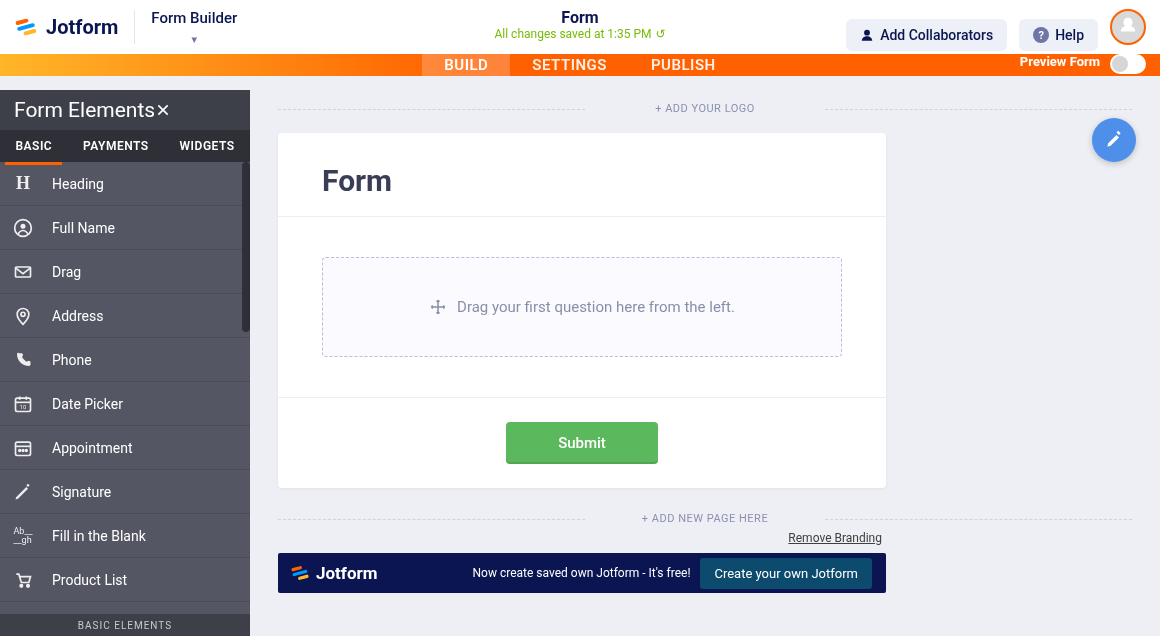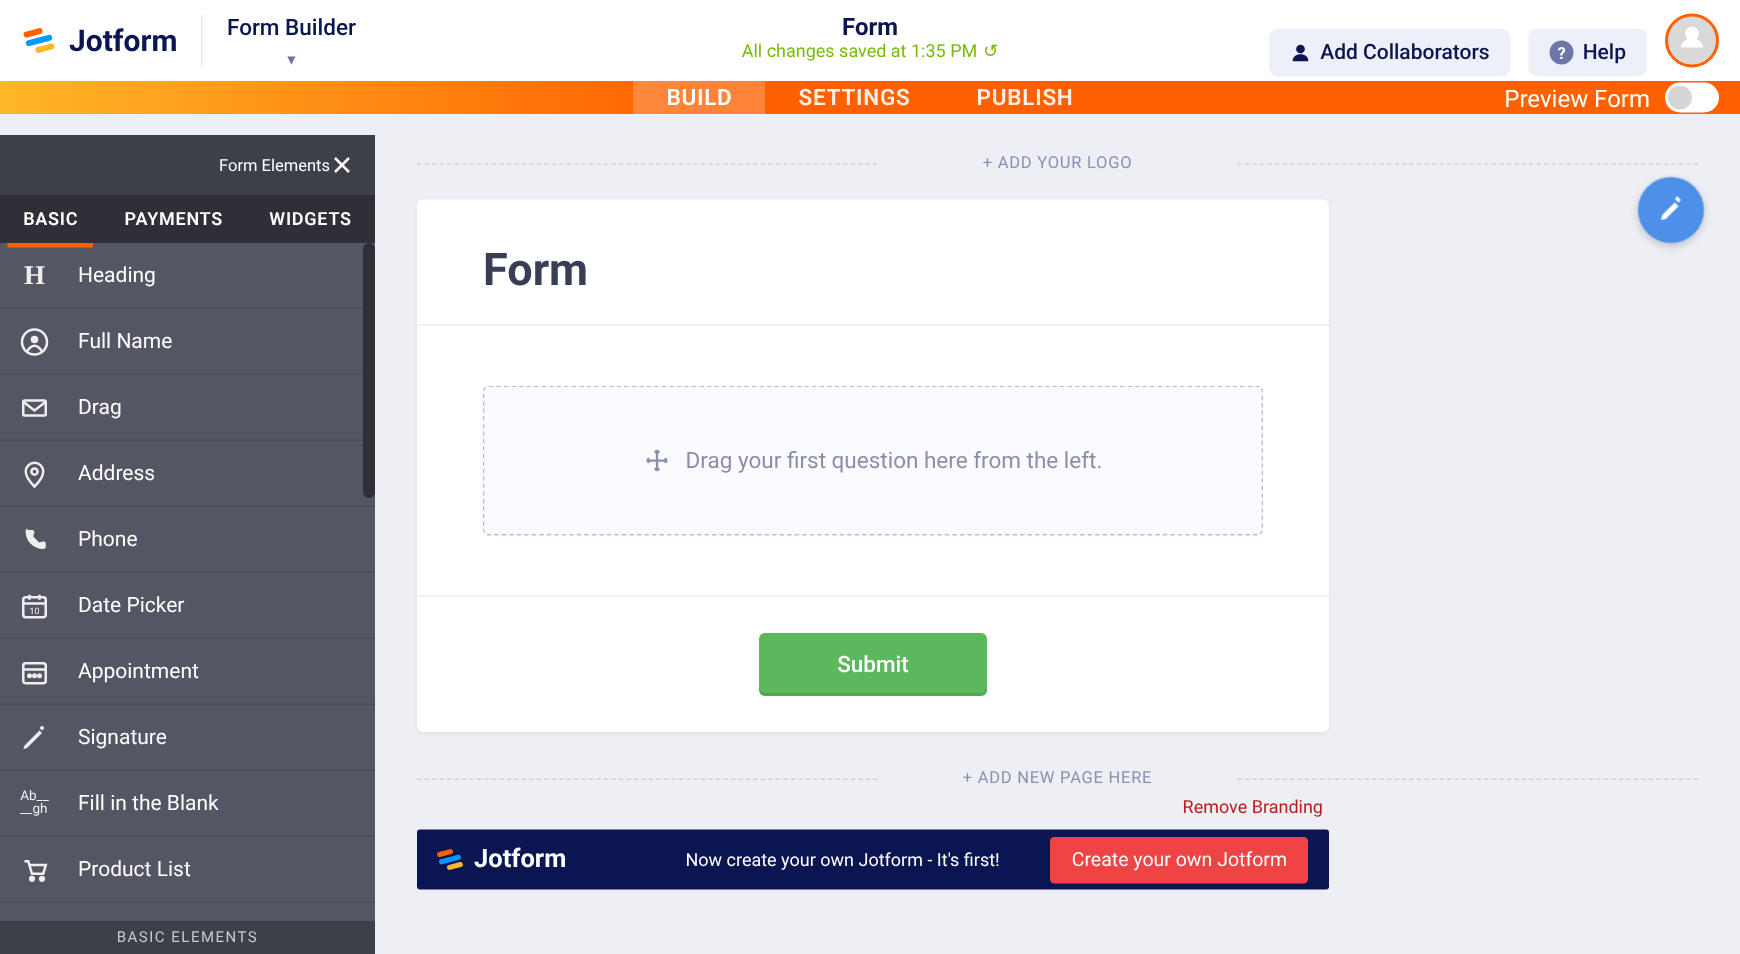--- a/index.html
+++ b/index.html
@@ -17,27 +17,27 @@
   .header-center .saved { font-size:12px; color:#78BB07; display:flex; align-items:center; justify-content:center; gap:4px;}
   .header-right { margin-left:auto; display:flex; align-items:center; gap:12px; }
   .pill { display:flex; align-items:center; gap:6px; background:#EEF0F8; border-radius:6px; padding:8px 14px; font-size:14px; font-weight:500; color:#0A1551; cursor:pointer;margin-top:16px;}
   .avatar { width:36px; height:36px; border-radius:50%; border:2px solid #FF6100; background:#d9d9d9; display:flex; align-items:center; justify-content:center; }
 
   
   .orange-bar { height:22px; background:linear-gradient(90deg,#FFB629 0%,#FF6100 40%,#FF6100 100%); display:flex; align-items:center; color:#fff; position:relative; }
   .orange-tabs { display:flex; margin:0 auto; height:100%; }
   .orange-tab { padding:0 22px; display:flex; align-items:center; font-size:15px; font-weight:600; letter-spacing:.5px; cursor:pointer; color:rgba(255,255,255,.9);}
   .orange-tab.active { background:rgba(255,255,255,.22); color:#fff; }
-  .preview-wrap { position:absolute; right:14px; top:0; height:100%; display:flex; align-items:center; gap:10px; font-size:16px; font-weight:400;}
+  .preview-wrap { position:absolute; right:14px; top:0; height:100%; display:flex; gap:10px; font-size:13px; font-weight:700;}
   .toggle { width:36px; height:20px; background:#fff; border-radius:10px; position:relative; cursor:pointer;}
   .toggle::after { content:""; position:absolute; left:2px; top:2px; width:16px; height:16px; background:#d6d6d6; border-radius:50%; }
 
   
   .sidebar { position:absolute; left:0; top:90px; width:250px; bottom:0; background:#545763; color:#fff; display:flex; flex-direction:column; }
-  .sidebar-head { height:40px; background:#3E4049; display:flex; align-items:center; justify-content:flex-end; padding:0 14px; font-size:11px; }
+  .sidebar-head { height:40px; background:#3E4049; display:flex; align-items:center; justify-content:flex-start; padding:0 14px; font-size:21px; }
   .sidebar-tabs { height:32px; background:#2E2F37; display:flex; align-items:center; justify-content:space-around; font-size:12px; letter-spacing:.5px; font-weight:600;}
   .sidebar-tabs span { cursor:pointer; color:#fff; }
   .sidebar-tabs .active { position:relative; }
   .sidebar-tabs .active::after { content:""; position:absolute; left:-10px; right:-10px; bottom:-12px; height:3px; background:#FF6100; }
   .elements { flex:1; overflow:auto; position:relative;}
   .element-item { height:44px; display:flex; align-items:center; gap:18px; padding-left:12px; border-bottom:1px solid rgba(0,0,0,.12); font-size:14px; cursor:grab; }
   .el-icon { width:22px; height:22px; display:flex; align-items:center; justify-content:center; color:#fff; opacity:.9;}
   .elements-scroll { position:absolute; right:0; top:0; width:8px; height:170px; background:#2E2F37; border-radius:4px;}
   .sidebar-footer { height:22px; background:#3E4049; display:flex; align-items:center; justify-content:center; font-size:10px; letter-spacing:1px; color:#c7c9d1;}
 
@@ -47,25 +47,25 @@
   .dash-label::before, .dash-label::after { content:""; position:absolute; top:50%; width:36%; border-top:1px dashed #cfd1e3; }
   .dash-label::before { left:0; } .dash-label::after { right:0; }
   .form-card { background:#fff; border-radius:4px; box-shadow:0 1px 3px rgba(0,0,0,.06); margin-bottom:24px; width:608px;}
   .form-card .title-block { padding:30px 44px 18px; border-bottom:1px solid #eceef5; }
   .form-card .title-block h1 { font-size:30px; font-weight:700; color:#3A3D56; }
   .drop-zone-wrap { padding:40px 44px; border-bottom:1px solid #eceef5;}
   .drop-zone { border:1.5px dashed #b8bce0; border-radius:4px; height:100px; display:flex; align-items:center; justify-content:center; gap:10px; color:#8a8fa9; font-size:15px; background:#fbfbff;}
   .submit-row { padding:24px; display:flex; justify-content:center; }
   .submit-btn { background:#5CB85C; color:#fff; border:none; border-radius:4px; padding:12px 52px; font-size:15px; cursor:pointer; font-weight:500; box-shadow: inset 0 -2px 0 rgba(0,0,0,.1);}
   .dash-label.lower { margin-top:0px; margin-bottom:6px; }
-  .remove-branding { text-align:right; font-size:12px; color:#b91c1c; cursor:pointer; padding-right:4px; margin-bottom:8px; width:608px;}
+  .remove-branding { text-align:right; font-size:12px; color:#404040; cursor:pointer; padding-right:4px; margin-bottom:8px; width:608px;text-decoration:underline;}
   .promo { background:#0A1551; height:40px; border-radius:2px; display:flex; align-items:center; padding:0 14px 0 12px; gap:10px; width:608px;}
   .promo .plogo { display:flex; align-items:center; gap:6px; color:#fff; font-weight:700; font-size:17px;}
   .promo .ptext { margin-left:auto; color:#fff; font-size:12px; }
-  .promo .pbtn { background:#ef4444; color:#fff; border:none; border-radius:3px; padding:8px 14px; font-size:13px; cursor:pointer; margin-left:24px;}
+  .promo .pbtn { background:#0c4a6e; color:#fff; border:none; border-radius:3px; padding:8px 14px; font-size:13px; cursor:pointer; margin-left:0;}
   .fab { position:fixed; right:24px; top:118px; width:44px; height:44px; border-radius:50%; background:#4D8FE9; display:flex; align-items:center; justify-content:center; color:#fff; cursor:pointer; box-shadow:0 2px 6px rgba(0,0,0,.2);}
   svg { display:block; }
 </style>
 </head>
 <body>
 
 <div class="header">
   <div class="logo-wrap">
     <span class="logo-mark">
       <svg viewBox="0 0 24 24" width="24" height="24">
@@ -259,21 +259,21 @@
         <svg viewBox="0 0 24 24" width="20" height="20">
             <g transform="rotate(-15 12 12)">
               <rect x="3" y="4" width="13" height="4" rx="2" fill="#FF6100"></rect>
               <rect x="3" y="10" width="18" height="4" rx="2" fill="#0099FF"></rect>
               <rect x="8" y="16" width="13" height="4" rx="2" fill="#FFB629"></rect>
             </g>
           </svg>
       </span>
       <span>Jotform</span>
     </div>
-    <span class="ptext">Now create your own Jotform - It's first!</span>
+    <span class="ptext">Now create saved own Jotform - It's free!</span>
     <button class="pbtn">Create your own Jotform</button>
   </div>
 </div>
 
 <div class="fab">
   <svg width="20" height="20" viewBox="0 0 24 24" fill="#fff">
       <path d="M4 20l4-1 10-10-3-3L5 16l-1 4zm14-14l2-2-3-3-2 2 3 3z"></path>
     </svg>
 </div>
 

